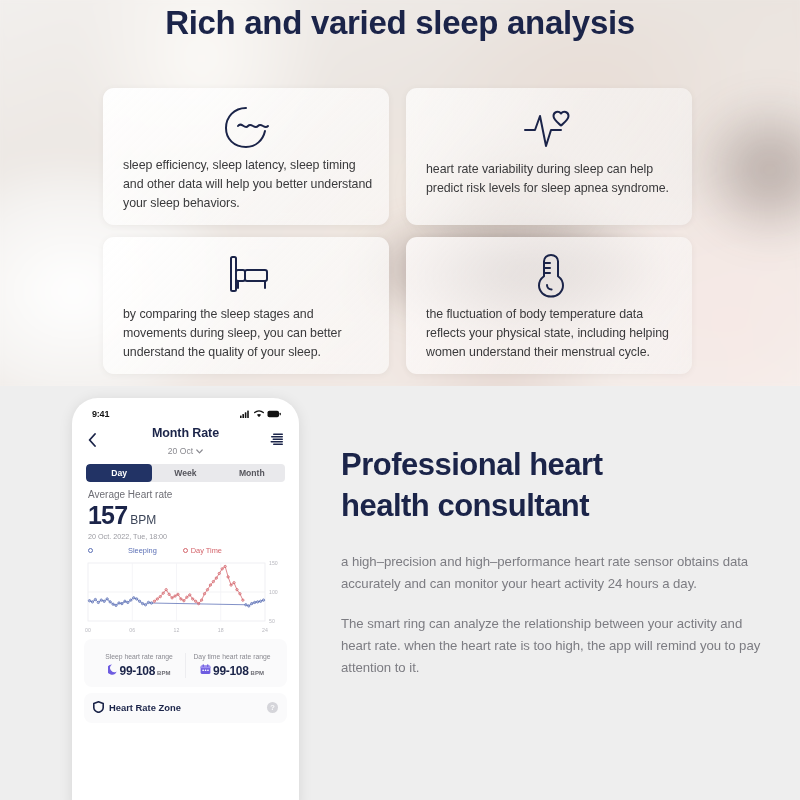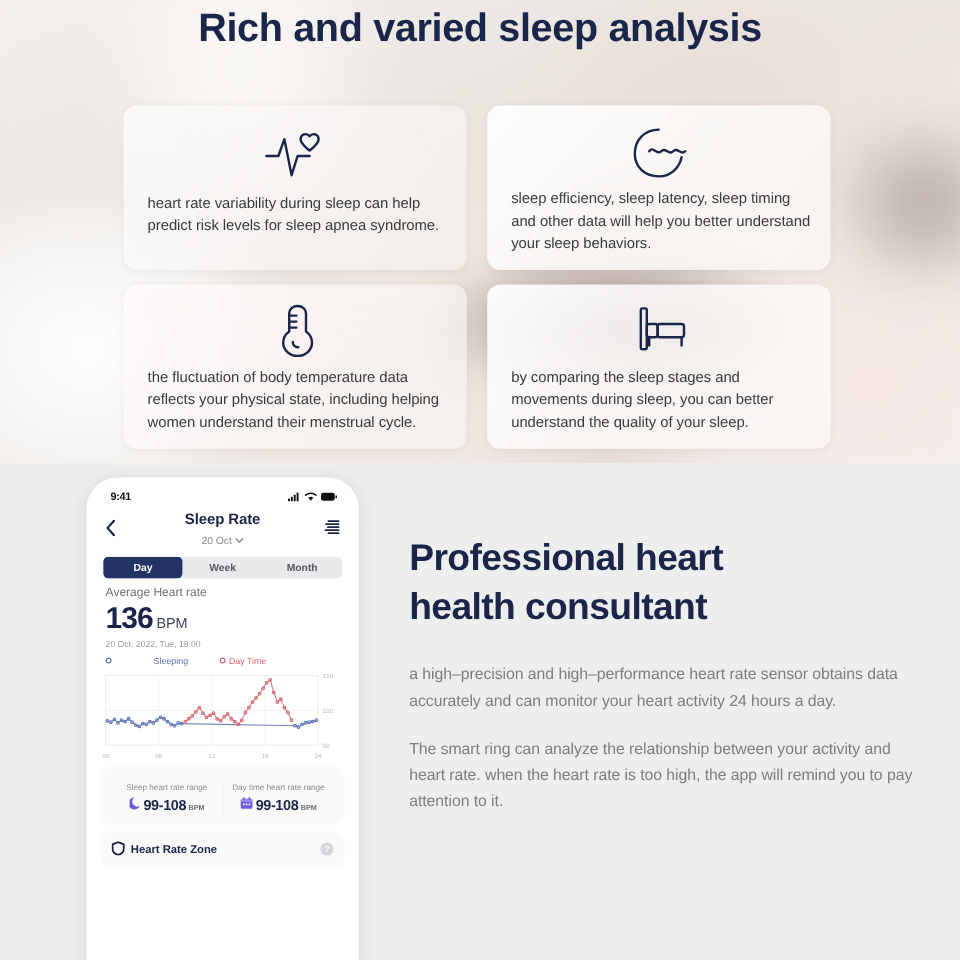--- a/index.html
+++ b/index.html
@@ -211,61 +211,61 @@
   <section class="top-section">
     <div class="bg-photo"></div>
     <div class="bg-dark-blob-1"></div>
     <div class="bg-dark-blob-2"></div>
     <div class="bg-dark-blob-3"></div>
 
     <h1 class="headline">Rich and varied sleep analysis</h1>
 
     <div class="cards">
 
+      <div class="card card-1">
+        <div class="card-icon">
+          <svg width="52" height="46" viewBox="0 0 52 46" fill="none" stroke="#1b2449" stroke-width="2" stroke-linecap="round" stroke-linejoin="round">
+            <path d="M24 4 C12 4 4 13 4 24 C4 35 12 43 24 43 C34 43 41 36 43 27"></path>
+            <path d="M16 22 c3.5-5 6.5 4 10 0 s6.5 4 10 0 s6.5 4 10 0"></path>
+          </svg>
+        </div>
+        <div class="card-text">sleep efficiency, sleep latency, sleep timing and other data will help you better understand your sleep behaviors.</div>
+      </div>
+
       <div class="card card-2">
         <div class="card-icon">
           <svg width="56" height="44" viewBox="0 0 56 44" fill="none" stroke="#1b2449" stroke-width="2" stroke-linecap="round" stroke-linejoin="round">
             <path d="M2 23 h10 l5 -14 l6 30 l5 -16 h10"></path>
             <path d="M38 6.5 c-2.6 -3.2 -7.5 -1.6 -7.5 2.6 c0 3.8 5 7.2 7.5 9.4 c2.5 -2.2 7.5 -5.6 7.5 -9.4 c0 -4.2 -4.9 -5.8 -7.5 -2.6 z"></path>
           </svg>
         </div>
         <div class="card-text">heart rate variability during sleep can help predict risk levels for sleep apnea syndrome.</div>
-      </div>
-
-      <div class="card card-1">
-        <div class="card-icon">
-          <svg width="52" height="46" viewBox="0 0 52 46" fill="none" stroke="#1b2449" stroke-width="2" stroke-linecap="round" stroke-linejoin="round">
-            <path d="M24 4 C12 4 4 13 4 24 C4 35 12 43 24 43 C34 43 41 36 43 27"></path>
-            <path d="M16 22 c3.5-5 6.5 4 10 0 s6.5 4 10 0 s6.5 4 10 0"></path>
-          </svg>
-        </div>
-        <div class="card-text">sleep efficiency, sleep latency, sleep timing and other data will help you better understand your sleep behaviors.</div>
-      </div>
-
-      <div class="card card-4">
-        <div class="card-icon">
-          <svg width="36" height="48" viewBox="0 0 36 48" fill="none" stroke="#1b2449" stroke-width="2" stroke-linecap="round" stroke-linejoin="round">
-            <path d="M18 3 c-4 0 -7 2.6 -7 6.2 v15 c-3 2.1 -5 5.6 -5 9.4 c0 6.1 5.4 11 12 11 s12 -4.9 12 -11 c0 -3.8 -2 -7.3 -5 -9.4 v-15 c0 -3.6 -3 -6.2 -7 -6.2 z"></path>
-            <path d="M12 11 h5 M12 16 h5 M12 21 h5"></path>
-            <path d="M14 33 c0 2.6 2 4.4 4.6 4.4"></path>
-          </svg>
-        </div>
-        <div class="card-text">the fluctuation of body temperature data reflects your physical state, including helping women understand their menstrual cycle.</div>
       </div>
 
       <div class="card card-3">
         <div class="card-icon">
           <svg width="52" height="46" viewBox="0 0 52 46" fill="none" stroke="#1b2449" stroke-width="2" stroke-linecap="round" stroke-linejoin="round">
             <rect x="9" y="4" width="5" height="34" rx="1.5"></rect>
             <rect x="14" y="17" width="9" height="11" rx="2"></rect>
             <rect x="23" y="17" width="22" height="11" rx="2"></rect>
             <path d="M16 28 v7 M43 28 v7"></path>
           </svg>
         </div>
         <div class="card-text">by comparing the sleep stages and movements during sleep, you can better understand the quality of your sleep.</div>
+      </div>
+
+      <div class="card card-4">
+        <div class="card-icon">
+          <svg width="36" height="48" viewBox="0 0 36 48" fill="none" stroke="#1b2449" stroke-width="2" stroke-linecap="round" stroke-linejoin="round">
+            <path d="M18 3 c-4 0 -7 2.6 -7 6.2 v15 c-3 2.1 -5 5.6 -5 9.4 c0 6.1 5.4 11 12 11 s12 -4.9 12 -11 c0 -3.8 -2 -7.3 -5 -9.4 v-15 c0 -3.6 -3 -6.2 -7 -6.2 z"></path>
+            <path d="M12 11 h5 M12 16 h5 M12 21 h5"></path>
+            <path d="M14 33 c0 2.6 2 4.4 4.6 4.4"></path>
+          </svg>
+        </div>
+        <div class="card-text">the fluctuation of body temperature data reflects your physical state, including helping women understand their menstrual cycle.</div>
       </div>
 
     </div>
   </section>
 
   <section class="bottom-section"></section>
 
   <div class="phone">
     <div class="phone-screen">
 
@@ -291,21 +291,21 @@
         </span>
       </div>
 
       <div class="app-header">
         <span class="back-chevron">
           <svg width="8" height="14" viewBox="0 0 8 14" fill="none" stroke="#1b2449" stroke-width="1.8" stroke-linecap="round" stroke-linejoin="round">
             <path d="M7 1 L1.6 7 L7 13"></path>
           </svg>
         </span>
         <span class="header-titles">
-          <div class="header-title">Sleep Rate</div>
+          <div class="header-title">Month Rate</div>
           <div class="header-sub">
             <span>20 Oct</span>
             <svg width="7" height="5" viewBox="0 0 7 5" fill="none" stroke="#8a8a90" stroke-width="1.2" stroke-linecap="round" stroke-linejoin="round">
               <path d="M0.8 1 L3.5 3.8 L6.2 1"></path>
             </svg>
           </div>
         </span>
         <span class="menu-icon">
           <svg width="13" height="12" viewBox="0 0 13 12">
             <rect x="3" y="0.5" width="10" height="1.5" rx="0.7" fill="#1b2449"></rect>
@@ -319,21 +319,21 @@
 
       <div class="segmented">
         <div class="seg active">Day</div>
         <div class="seg">Week</div>
         <div class="seg">Month</div>
       </div>
 
       <div class="avg-block">
         <div class="avg-label">Average Heart rate</div>
         <div class="avg-value">
-          <span class="avg-num">136</span>
+          <span class="avg-num">157</span>
           <span class="avg-unit">BPM</span>
         </div>
         <div class="avg-date">20 Oct. 2022, Tue, 18:00</div>
       </div>
 
       <div class="legend">
         <span class="legend-item legend-sleep">
           <span class="legend-dot"></span>
           <span>Sleeping</span>
         </span>

